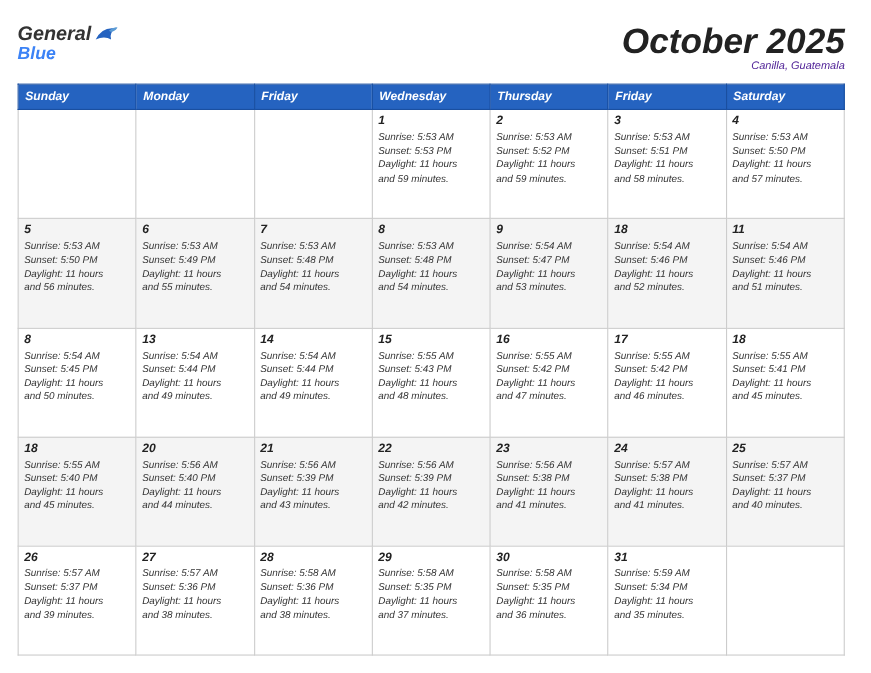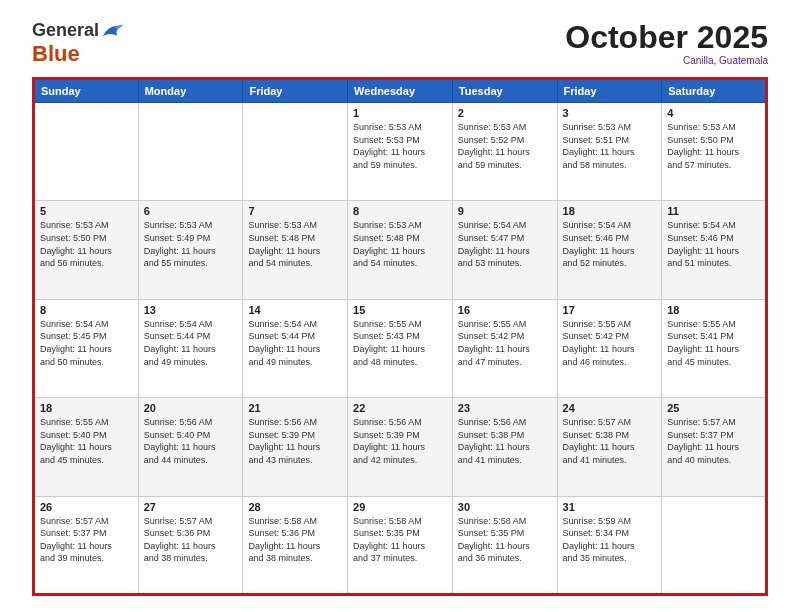--- a/index.html
+++ b/index.html
@@ -6,58 +6,59 @@
     body {
       font-family: Arial, sans-serif;
       background: #fff;
       width: 792px;
       height: 612px;
       overflow: hidden;
     }
     .page {
       width: 792px;
       height: 612px;
-      padding: 20px 24px 16px 32px;
+      padding: 20px 24px 16px 16px;
       display: flex;
       flex-direction: column;
+      font-style: italic;
     }
     .header {
       display: flex;
       justify-content: space-between;
       align-items: flex-start;
       margin-bottom: 10px;
     }
     .logo {
       display: flex;
       flex-direction: column;
       align-items: flex-start;
     }
     .logo-general { color: #333; font-size: 18px; font-weight: bold; }
-    .logo-blue { color: #c2410c; font-size: 22px; font-weight: bold; }
+    .logo-blue { color: #3b82f6; font-size: 16px; font-weight: bold; }
     .logo-bird {
       width: 22px;
       height: 18px;
       margin-left: 2px;
     }
     .title-block {
       text-align: right;
     }
     .month-title {
       font-size: 32px;
       font-weight: bold;
       color: #222;
       line-height: 1.1;
     }
     .subtitle {
       font-size: 10px;
       color: #4c1d95;
     }
     .calendar {
       flex: 1;
-      border: 3px solid #b91c1c;
+      border: 1px solid #b91c1c;
       border-collapse: collapse;
       width: 100%;
       table-layout: fixed;
     }
     .calendar th {
       background: #2563c0;
       color: #fff;
       font-size: 11px;
       font-weight: bold;
       text-align: left;
@@ -110,21 +111,21 @@
     </div>
   </div>
 
   <table class="calendar">
     <thead>
       <tr>
         <th>Sunday</th>
         <th>Monday</th>
         <th>Friday</th>
         <th>Wednesday</th>
-        <th>Tuesday</th>
+        <th>Thursday</th>
         <th>Friday</th>
         <th>Saturday</th>
       </tr>
     </thead>
     <tbody id="calendar-body">
     <tr>
           <td class="empty-cell"></td>
           <td class="empty-cell"></td>
           <td class="empty-cell"></td>
           <td>

